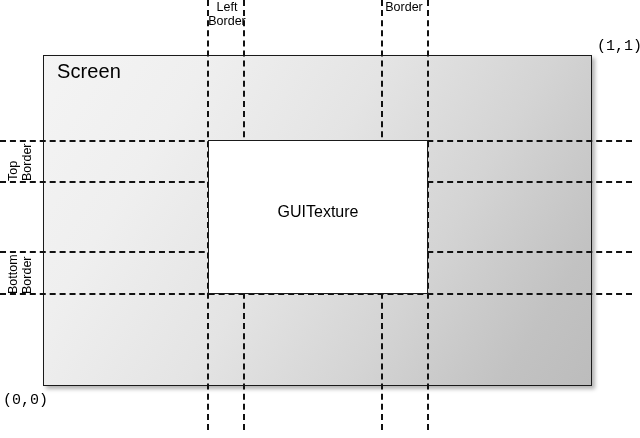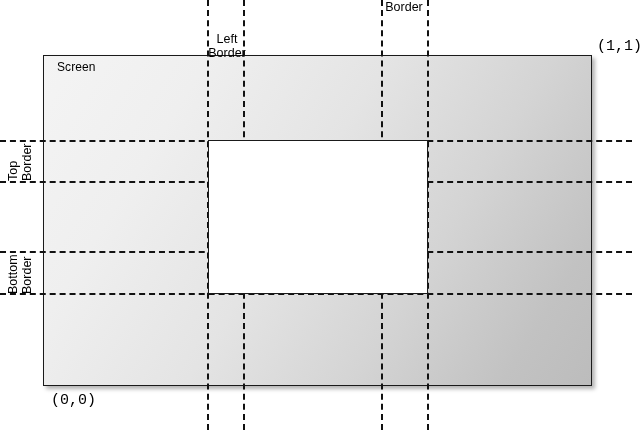--- a/index.html
+++ b/index.html
@@ -34,21 +34,21 @@
                  #e4e4e4 46%,
                  #d4d4d4 68%,
                  #c2c2c2 88%,
                  #bcbcbc 100%);
     box-shadow: 3px 3px 4px rgba(0,0,0,0.30);
   }
   .screen-label {
     position: absolute;
     left: 57px;
     top: 60px;
-    font-size: 12px;
+    font-size: 20px;
     color: #000;
     letter-spacing: 0.1px;
     white-space: nowrap;
   }
 
   
   .gui-rect {
     position: absolute;
     left: 208px;
     top: 140px;
@@ -87,32 +87,32 @@
 
   
   .coord {
     position: absolute;
     font-size: 15px;
     color: #000;
     white-space: nowrap;
     font-family: Liberation Mono, monospace;
   }
   .coord-11 { left: 597px; top: 38px; }
-  .coord-00 { left: 3px;  top: 392px; margin-left: 48px; }
+  .coord-00 { left: 3px;  top: 392px; }
 
   
   .top-label {
     position: absolute;
     text-align: center;
     font-size: 12.5px;
     line-height: 14px;
     color: #000;
     white-space: nowrap;
   }
-  .top-label .l1 { display: block; margin-top: 32px; }
+  .top-label .l1 { display: block; }
   .top-label .l2 { display: block; }
   .label-left  { left: 182px; top: 0px;  width: 90px; }
   .label-right { left: 359px; top: 0px;  width: 90px; }
 
   
   .side-label {
     position: absolute;
     font-size: 12.5px;
     line-height: 14px;
     color: #000;
@@ -138,20 +138,21 @@
   <div class="vline" style="left:243px"></div>
   <div class="vline" style="left:381px"></div>
   <div class="vline" style="left:427px"></div>
 
   <div class="hline" style="top:140px"></div>
   <div class="hline" style="top:181px"></div>
   <div class="hline" style="top:251px"></div>
   <div class="hline" style="top:293px"></div>
 
   <div class="gui-rect"></div>
+  <div class="gui-label">GUITexture</div>
 
   <div class="coord coord-11">(1,1)</div>
   <div class="coord coord-00">(0,0)</div>
 
   <div class="top-label label-left">
     <span class="l1">Left</span>
     <span class="l2">Border</span>
   </div>
   <div class="top-label label-right">
     <span class="l2">Border</span>

